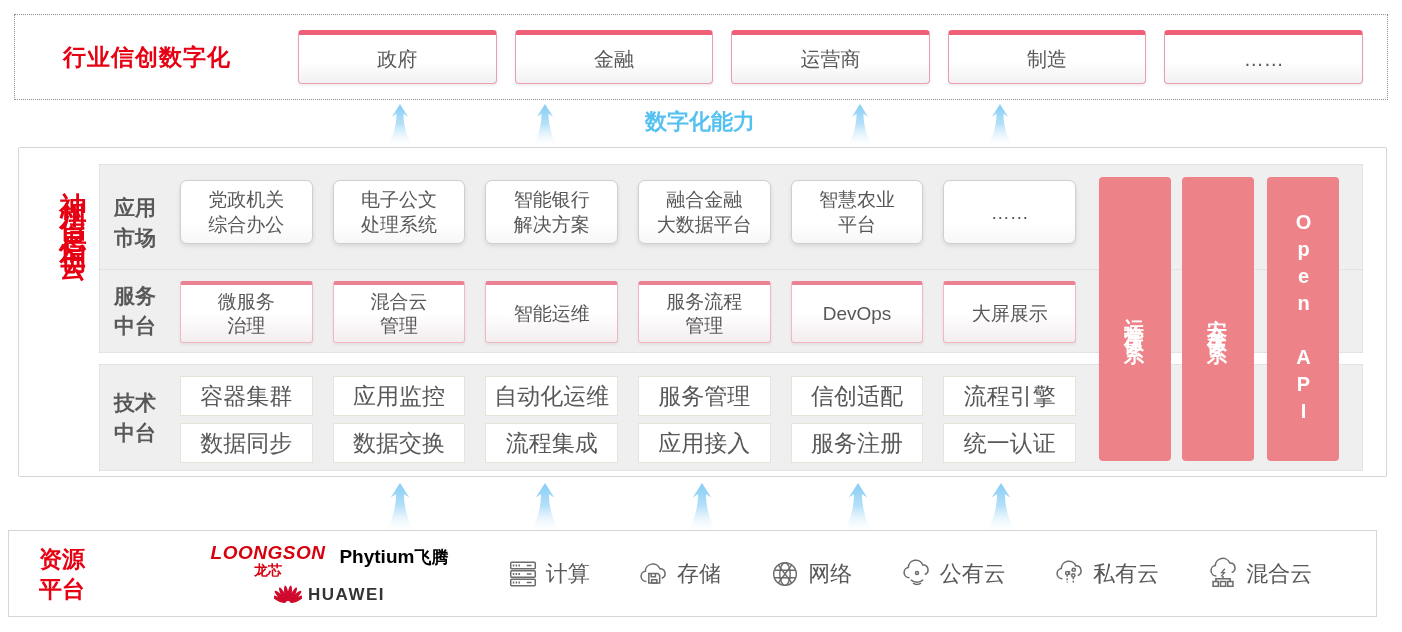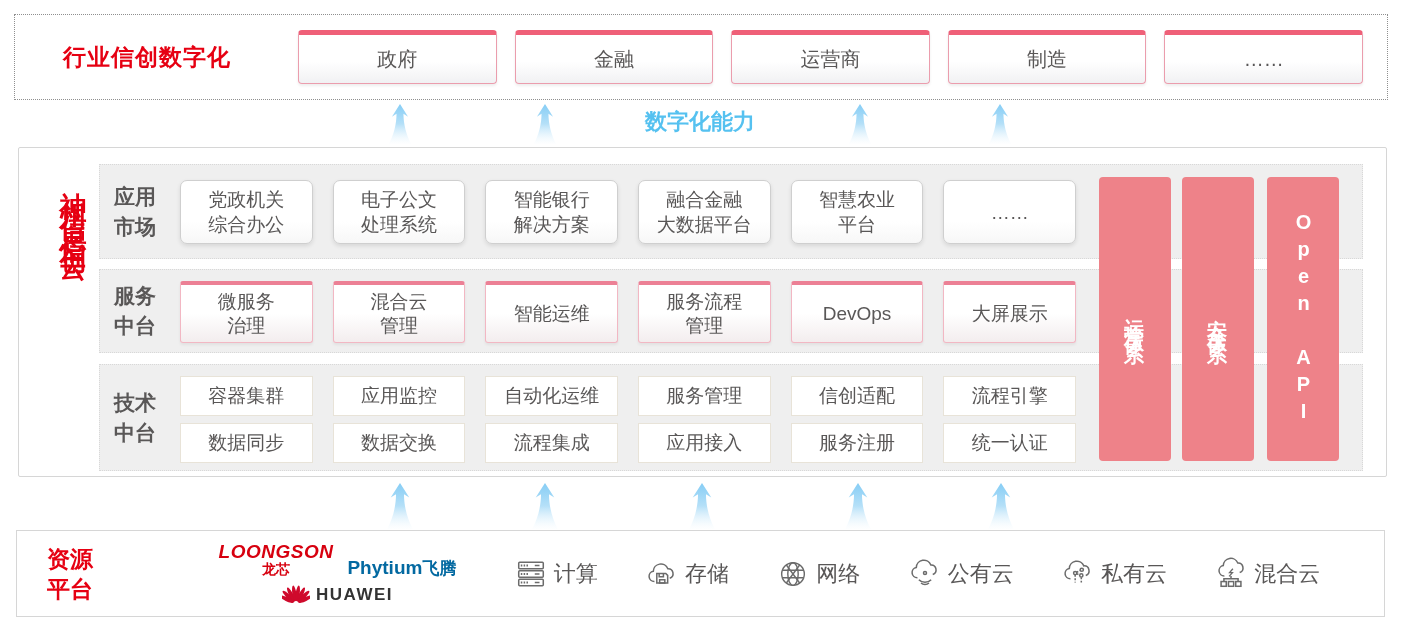--- a/index.html
+++ b/index.html
@@ -24,56 +24,56 @@
   .cap-label { position:absolute; left:620px; top:107px; width:160px; text-align:center;
     font-size:22px; font-weight:700; color:#55c1f0; }
 
   
   .main { position:absolute; left:18px; top:147px; width:1369px; height:330px;
     background:#fff; border:1px solid #d6d6d6; border-radius:2px; }
   .main-title { position:absolute; left:36px; top:22px; height:292px;
     writing-mode:vertical-lr; text-orientation:upright;
     font-size:27px; font-weight:700; color:#e60012; letter-spacing:11px; }
   .prow { position:absolute; left:80px; width:1264px; background:#efefef; border:1px dotted #d8d8d8; }
-  .row-app { top:16px; height:95px; }
+  .row-app { top:16px; height:117px; }
   .row-service { top:121px; height:84px; }
   .row-tech { top:216px; height:107px; }
   .prow-label { position:absolute; left:14px; top:50%; transform:translateY(-50%);
     width:62px; font-size:21px; font-weight:700; color:#595757; line-height:30px; }
   .prow-boxes { position:absolute; left:80px; width:896px; display:flex; gap:20px; }
   .row-app .prow-boxes { top:15px; }
   .app-box { flex:1; height:64px; border:1px solid #cfcfcf; border-radius:7px;
     background:linear-gradient(180deg,#ffffff 65%,#f7f7f7); box-shadow:0 2px 4px rgba(0,0,0,.10);
     display:flex; align-items:center; justify-content:center; text-align:center;
     font-size:19px; line-height:25px; color:#595757; }
   .row-service .prow-boxes { top:11px; }
   .svc-box { flex:1; height:62px; border:1px solid #f2b7c3; border-top:4px solid #ec8095; border-radius:3px;
     background:linear-gradient(180deg,#ffffff 50%,#f3edee); box-shadow:0 2px 3px rgba(0,0,0,.06);
     display:flex; align-items:center; justify-content:center; text-align:center;
     font-size:19px; line-height:24px; color:#595757; }
   .tech-top { top:11px; } .tech-bottom { top:58px;align-items:center; }
   .tech-box { flex:1; height:40px; border:1px solid #e8e3d8; background:#fff;
     display:flex; align-items:center; justify-content:center;
-    font-size:19px; color:#595757; }
+    font-size:23px; color:#595757; }
   .side-bar { position:absolute; top:29px; width:72px; height:284px; background:#ee8289; border-radius:4px;
     display:flex; align-items:center; justify-content:center;
     writing-mode:vertical-lr; text-orientation:upright;
     font-size:20px; font-weight:700; color:#fff; letter-spacing:8px; }
   .bar-1 { left:1080px; } .bar-2 { left:1163px; } .bar-3 { left:1248px; letter-spacing:5px; }
 
   
-  .res { position:absolute; left:16px; top:530px; width:1369px; height:87px;
+  .res { position:absolute; left:8px; top:530px; width:1369px; height:87px;
     background:#fff; border:1px solid #d6d6d6; display:flex; align-items:center; }
   .res-label { margin-left:30px; width:70px; font-size:23px; font-weight:700; color:#e60012; line-height:30px; }
   .vendors { margin-left:98px; width:245px; display:flex; flex-direction:column; align-items:center; }
   .vendors-top { display:flex; align-items:flex-start; gap:14px; }
   .loongson { display:flex; flex-direction:column; align-items:center; color:#d7000f; }
   .loongson-en { font-size:19px; font-weight:900; font-style:italic; letter-spacing:.5px; }
   .loongson-cn { font-size:14px; font-weight:700; margin-top:-2px; }
-  .phytium { margin-top:16px; color:#0369a1; font-size:19px; font-weight:700; }
+  .phytium { margin-top:4px; color:#000000; font-size:19px; font-weight:700; }
   .phytium .cn { font-size:17px; }
   .huawei { display:flex; align-items:center; gap:6px; margin-top:4px; }
   .huawei-name { font-size:17px; font-weight:700; color:#333; letter-spacing:1.5px; }
   .res-items { flex:1; display:flex; justify-content:space-around; align-items:center; margin:0 40px 0 30px; }
   .res-item { display:flex; align-items:center; gap:6px; }
   .res-item .lbl { font-size:22px; color:#595757; }
   .res-item svg { display:block; }
 </style>
 </head>
 <body>

